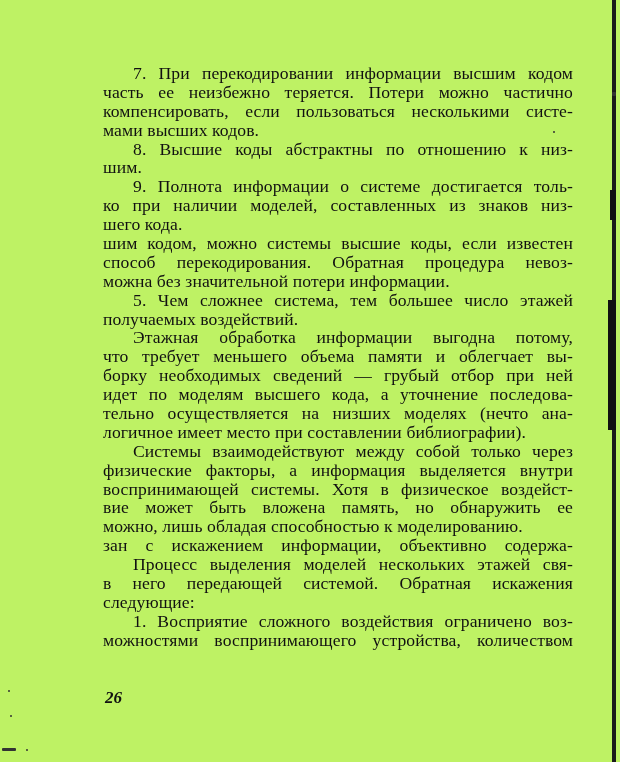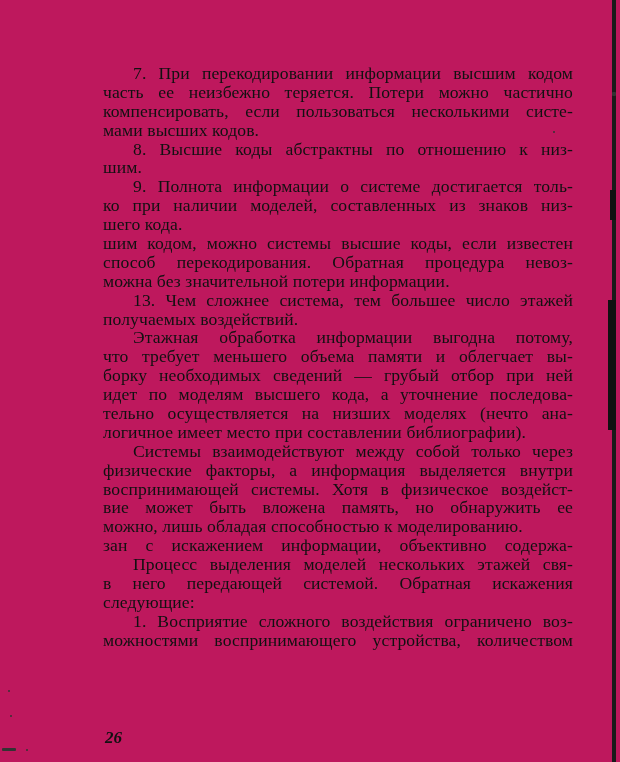--- a/index.html
+++ b/index.html
@@ -12,21 +12,21 @@
     height: 762px;
     position: relative;
     overflow: hidden;
     font-family: "Liberation Serif", "DejaVu Serif", serif;
     color: #111111;
   }
   .page {
     position: absolute;
     left: 0; top: 0;
     width: 620px; height: 762px;
-    background: #be185d;
+    background: #bef264;
   }
   .text-block {
     position: absolute;
     left: 103px;
     top: 64px;
     width: 470px;
   }
   .line {
     display: block;
     height: 18.9px;
@@ -39,21 +39,21 @@
   }
   .line.last {
     text-align-last: left;
   }
   .line.indent {
     padding-left: 30px;
   }
   .page-number {
     position: absolute;
     left: 105px;
-    top: 728px;
+    top: 688px;
     font-size: 17px;
     font-style: italic;
     font-weight: bold;
     font-family: "Liberation Serif", "DejaVu Serif", serif;
   }
   
   .edge-bar {
     position: absolute;
     left: 612px;
     top: 0;
@@ -81,21 +81,21 @@
       <span class="line">компенсировать, если пользоваться несколькими систе-</span>
       <span class="line last">мами высших кодов.</span>
       <span class="line indent">8. Высшие коды абстрактны по отношению к низ-</span>
       <span class="line last">шим.</span>
       <span class="line indent">9. Полнота информации о системе достигается толь-</span>
       <span class="line">ко при наличии моделей, составленных из знаков низ-</span>
       <span class="line last">шего кода.</span>
       <span class="line">шим кодом, можно системы высшие коды, если известен</span>
       <span class="line">способ перекодирования. Обратная процедура невоз-</span>
       <span class="line last">можна без значительной потери информации.</span>
-      <span class="line indent">13. Чем сложнее система, тем большее число этажей</span>
+      <span class="line indent">5. Чем сложнее система, тем большее число этажей</span>
       <span class="line last">получаемых воздействий.</span>
       <span class="line indent">Этажная обработка информации выгодна потому,</span>
       <span class="line">что требует меньшего объема памяти и облегчает вы-</span>
       <span class="line">борку необходимых сведений — грубый отбор при ней</span>
       <span class="line">идет по моделям высшего кода, а уточнение последова-</span>
       <span class="line">тельно осуществляется на низших моделях (нечто ана-</span>
       <span class="line last">логичное имеет место при составлении библиографии).</span>
       <span class="line indent">Системы взаимодействуют между собой только через</span>
       <span class="line">физические факторы, а информация выделяется внутри</span>
       <span class="line">воспринимающей системы. Хотя в физическое воздейст-</span>

